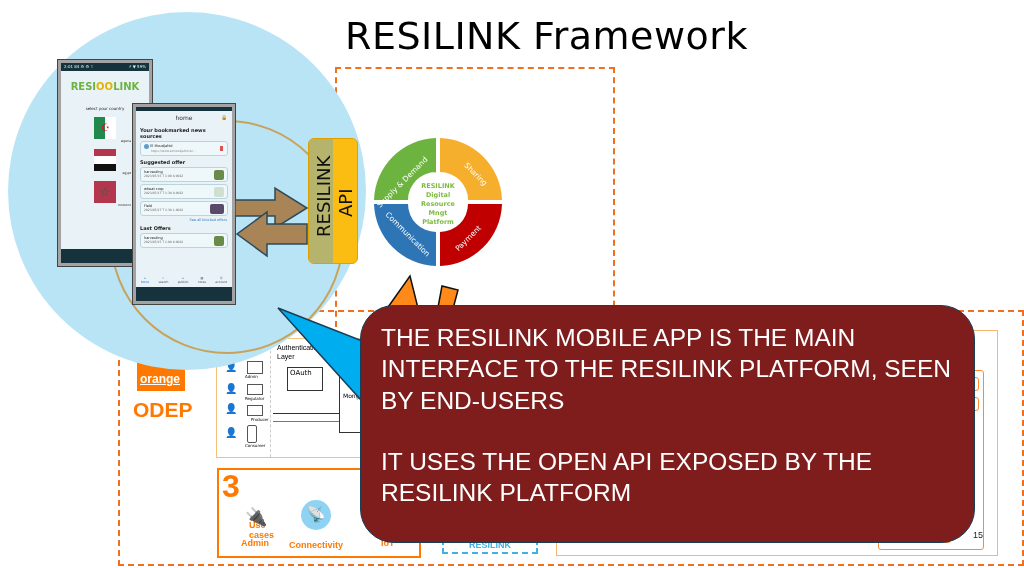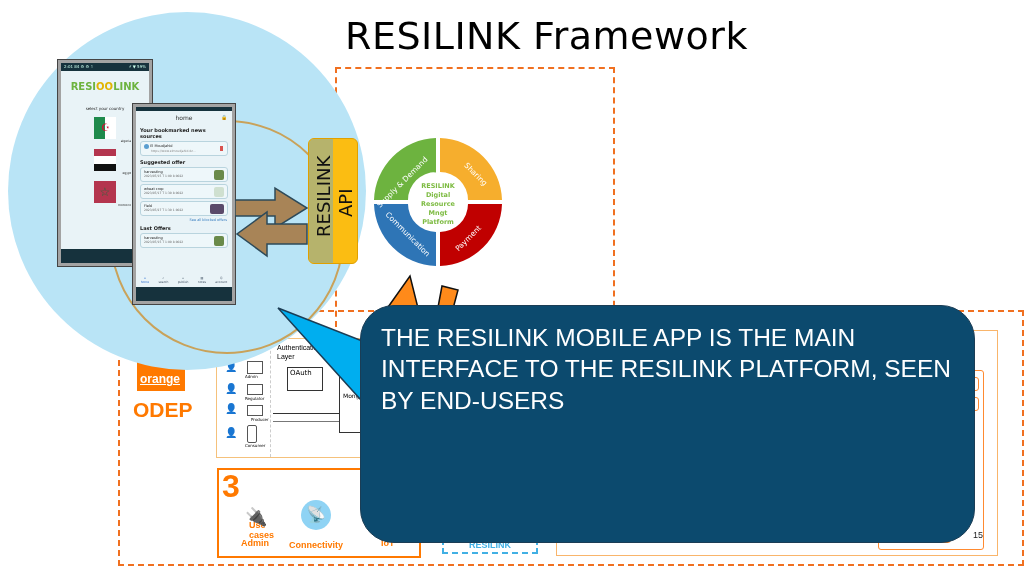--- a/index.html
+++ b/index.html
@@ -23,21 +23,21 @@
   .phead { font-size:6px; color:#333; text-align:center; padding:3px 0; position:relative; }
   .psec { font-size:5px; font-weight:bold; color:#222; margin:3px 4px 2px; }
   .pcard { border:1px solid #b9d4de; border-radius:3px; margin:2px 4px; height:15px; background:#eef7fa; font-size:3.5px; color:#222; padding:2px 3px; box-sizing:border-box; position:relative; }
   .pcard .thumb { position:absolute; right:3px; top:2px; width:10px; height:10px; background:#6a8a4a; border-radius:2px; }
   .plink { font-size:3.5px; color:#3a7fc1; text-align:right; margin:2px 5px; }
   .tabbar { position:absolute; bottom:14px; left:0; right:0; height:14px; display:flex; justify-content:space-around; align-items:center; font-size:3px; color:#456; }
   .tabbar div { text-align:center; }
   .api-box { left:308px; top:138px; width:48px; height:124px; background:#fbbd12; border-radius:6px; border:1px solid #e0a000; overflow:hidden; }
   .api-box .left { position:absolute; left:0; top:0; width:24px; height:100%; background:#b6b36c; }
   .api-text { position:absolute; font-size:18px; color:#111; transform:rotate(-90deg); transform-origin:left top; white-space:nowrap; }
-  .callout { left:360px; top:305px; width:615px; height:238px; background:#0c4a6e; border:1.5px solid #1b3d55; border-radius:34px; box-sizing:border-box; padding:16px 20px; color:#fff; font-family:"Liberation Sans", sans-serif; font-size:24.5px; line-height:1.28; }
+  .callout { left:360px; top:305px; width:615px; height:238px; background:#7f1d1d; border:1.5px solid #1b3d55; border-radius:34px; box-sizing:border-box; padding:16px 20px; color:#fff; font-family:"Liberation Sans", sans-serif; font-size:24.5px; line-height:1.28; }
   .callout p { margin:0; }
   .odep-logo { left:137px; top:333px; width:48px; height:58px; background:#ff7900; }
   .odep-logo span { position:absolute; bottom:5px; left:3px; color:#fff; font-family:"Liberation Sans", sans-serif; font-weight:bold; font-size:12px;text-decoration:underline; }
   .odep-text { left:133px; top:398px; color:#ff7900; font-family:"Liberation Sans", sans-serif; font-weight:bold; font-size:21px;text-align:right; }
   .arch { left:216px; top:338px; width:150px; height:118px; border:1px solid #f5c17b; background:#fff; }
   .uc-box { left:217px; top:468px; width:200px; height:86px; border:2px solid #ff7900; background:#fff; }
   .rb { left:556px; top:330px; width:440px; height:224px; border:1.5px solid #f9b56b; background:#fff; }
   .rb-inner { left:878px; top:370px; width:104px; height:178px; border:1.5px solid #ff8a30; border-radius:3px; }
   .pill { border:1.5px solid #ff8a30; border-radius:3px; height:14px; font-size:7px; font-family:"Liberation Sans", sans-serif; color:#222; line-height:14px; text-align:right; padding-right:4px; box-sizing:border-box; }
   .resi-dash { left:442px; top:530px; width:92px; height:22px; border:2px dashed #41b0e4; border-top:none; color:#41b0e4; font-family:"Liberation Sans", sans-serif; font-weight:bold; font-size:9px; text-align:center; line-height:30px; }
@@ -201,13 +201,14 @@
   <polygon points="10,40 34,6 44,46 36,42 30,50" fill="#ff8a1a" stroke="#111" stroke-width="1.5"></polygon>
   <polygon points="60,48 66,16 82,20 74,50" fill="#ff8a1a" stroke="#111" stroke-width="1.5"></polygon>
 </svg>
 
 <svg class="abs" style="left:270px;top:300px;" width="130" height="120">
   <polygon points="8,8 100,44 100,110" fill="#00aeef" stroke="#1b3d55" stroke-width="1.5"></polygon>
 </svg>
 
 <div class="abs callout">
   <p>THE RESILINK MOBILE APP IS THE MAIN INTERFACE TO THE RESILINK PLATFORM, SEEN BY END-USERS</p>
+  <p style="margin-top:30px;">IT USES THE OPEN API EXPOSED BY THE RESILINK PLATFORM</p>
 </div>
 
 </body></html>

